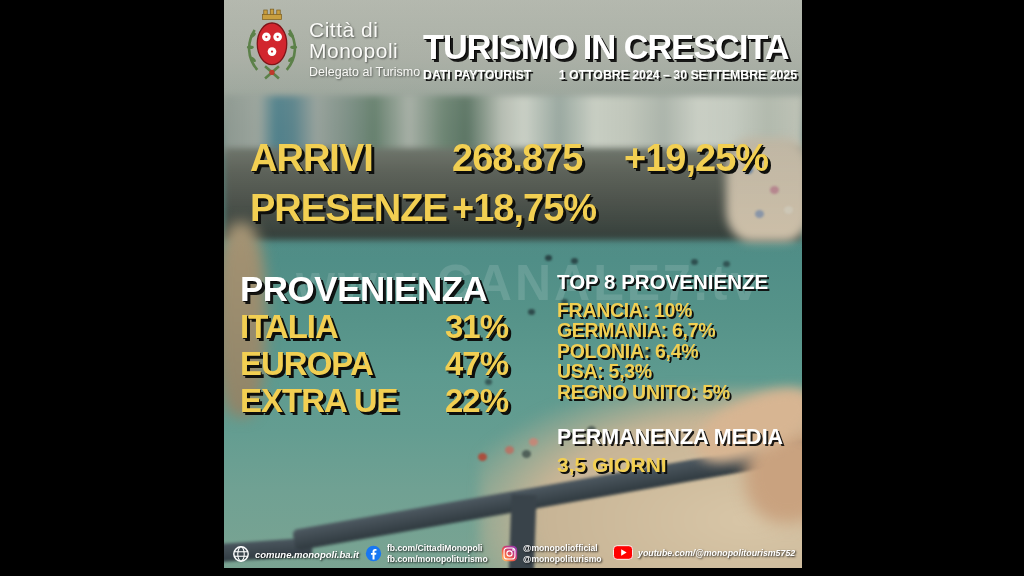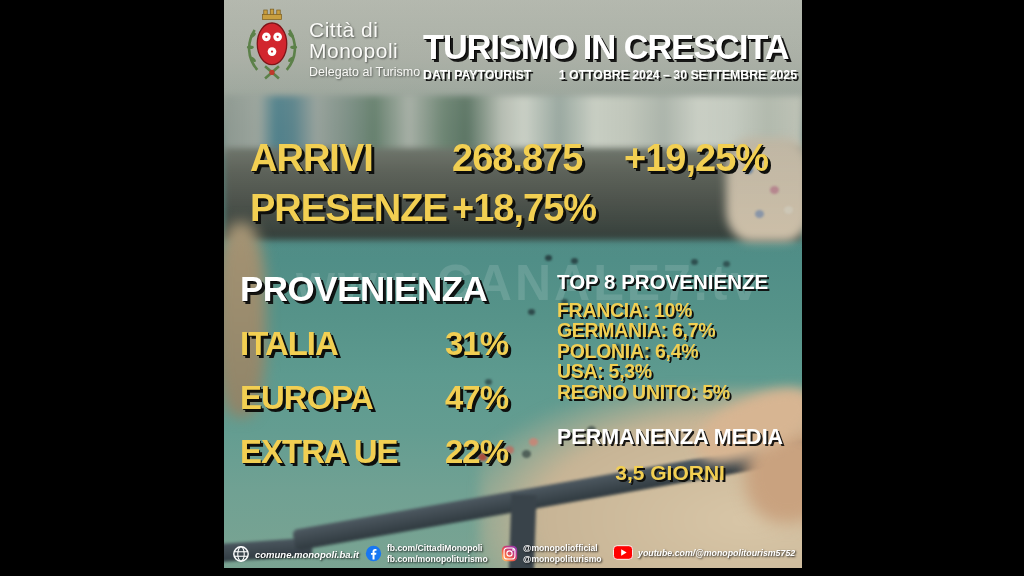--- a/index.html
+++ b/index.html
@@ -84,36 +84,36 @@
   
   .stats{position:absolute;left:26px;top:139px;right:8px;z-index:3;}
   .stat-row{display:grid;grid-template-columns:202px 172px 1fr;height:50px;align-items:start;}
   .stat-row span{font-size:38px;line-height:1;font-weight:800;letter-spacing:-1px;color:var(--yellow);
     text-shadow:3px 3px 0 var(--shadow),1px 1px 0 var(--shadow);white-space:nowrap;}
 
   
   .provenance{position:absolute;left:16px;top:271px;width:268px;z-index:3;}
   .prov-title{font-size:35px;line-height:1;font-weight:800;letter-spacing:-.5px;color:#fff;
     text-shadow:3px 3px 0 rgba(8,8,8,.9),1px 1px 0 rgba(8,8,8,.9);white-space:nowrap;}
-  .prov-row{display:flex;justify-content:space-between;margin-top:21px;}
+  .prov-row{display:flex;justify-content:space-between;margin-top:4px;}
   .prov-row:first-of-type{margin-top:29px;}
   .prov-row span{font-size:33px;line-height:1;font-weight:800;letter-spacing:-1px;color:var(--yellow);
     text-shadow:3px 3px 0 var(--shadow),1px 1px 0 var(--shadow);white-space:nowrap;}
 
   
   .top5{position:absolute;left:333px;top:272px;z-index:3;}
   .top5-title{font-size:20.5px;line-height:1;font-weight:800;color:#fff;
     text-shadow:2px 2px 0 rgba(8,8,8,.9);white-space:nowrap;}
   .top5-item{font-size:19.5px;line-height:20.6px;font-weight:800;letter-spacing:-.3px;color:var(--yellow);
     text-shadow:2px 2px 0 var(--shadow);white-space:nowrap;}
   .top5-list{margin-top:7px;}
-  .stay{position:absolute;left:333px;top:427px;z-index:3;text-align:center;}
+  .stay{position:absolute;left:333px;top:427px;z-index:3;}
   .stay-title{font-size:21.5px;line-height:1;font-weight:800;color:#fff;
     text-shadow:2px 2px 0 rgba(8,8,8,.9);white-space:nowrap;}
-  .stay-value{font-size:21px;line-height:1;font-weight:800;color:var(--yellow);margin-top:13px;
+  .stay-value{font-size:21px;line-height:1;font-weight:800;color:var(--yellow);margin-top:5px;
     text-shadow:2px 2px 0 var(--shadow);white-space:nowrap;}
 
   
   .footer{position:absolute;left:0;right:0;top:542px;height:27px;z-index:7;color:#fff;}
   .f-item{position:absolute;display:flex;align-items:center;gap:5px;
     text-shadow:1px 1px 2px rgba(0,0,0,.85);}
   .f-single{font-size:9.5px;font-weight:700;white-space:nowrap;font-style:italic;}
   .f-stack{display:flex;flex-direction:column;justify-content:flex-start;}
   .f-stack div{font-size:8.6px;line-height:10.5px;font-weight:700;white-space:nowrap;}
   .f-site{left:8px;top:3px;}

